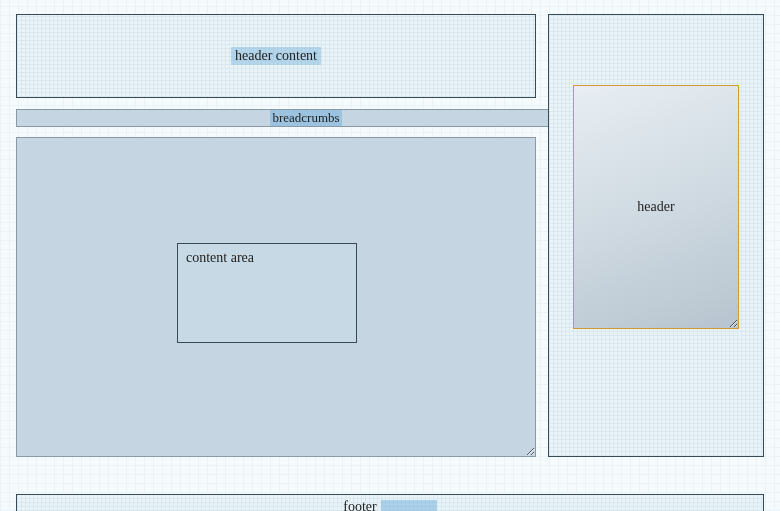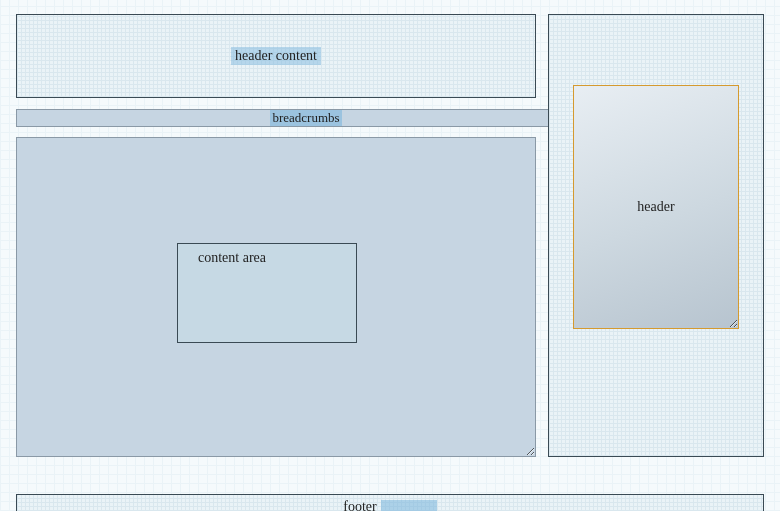--- a/index.html
+++ b/index.html
@@ -50,21 +50,21 @@
     border: 1px solid #8a99a6;
     resize: both;
     overflow: hidden;
   }
   .content {
     position: absolute;
     left: 160px; top: 105px;
     width: 180px; height: 100px;
     background: #c6d9e4;
     border: 1.5px solid #3a4a54;
-    padding: 6px 20px;
+    padding: 6px 8px;
   }
   .rightcol {
     left: 548px; top: 14px;
     width: 216px; height: 443px;
   }
   .sidebar-inner {
     position: absolute;
     left: 24px; top: 70px;
     width: 166px; height: 244px;
     border: 1px solid #d59a2f;

